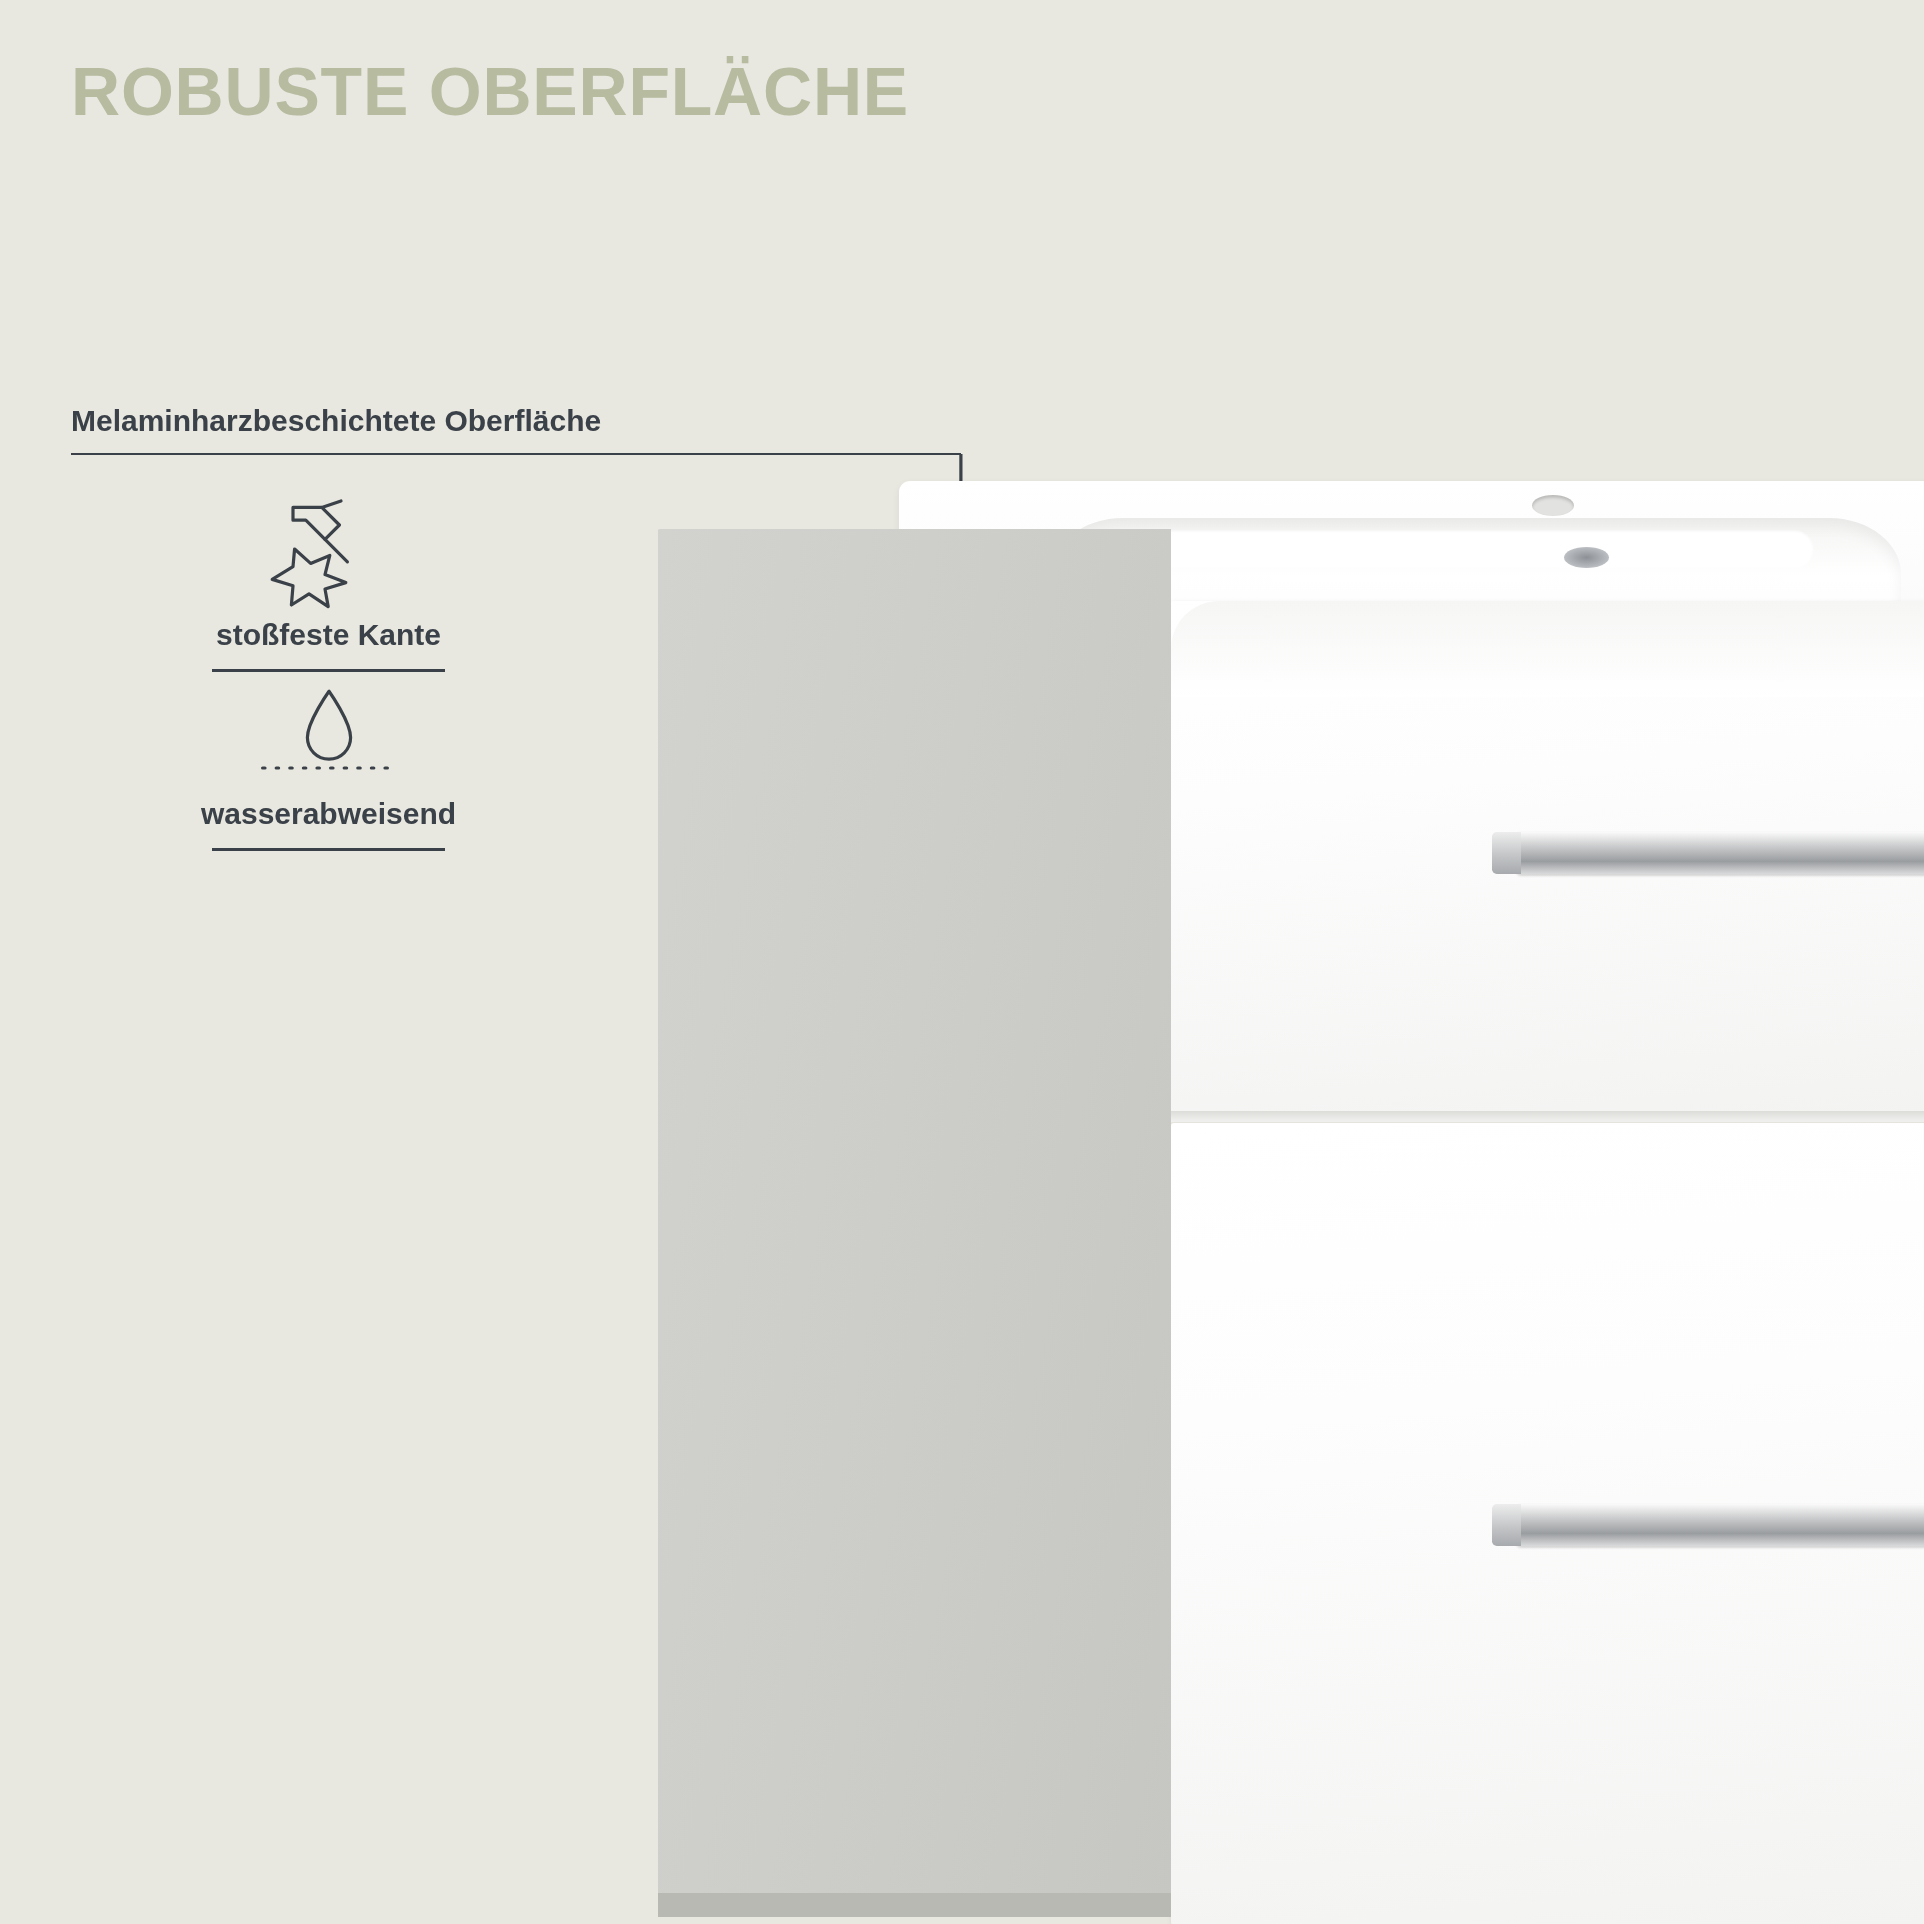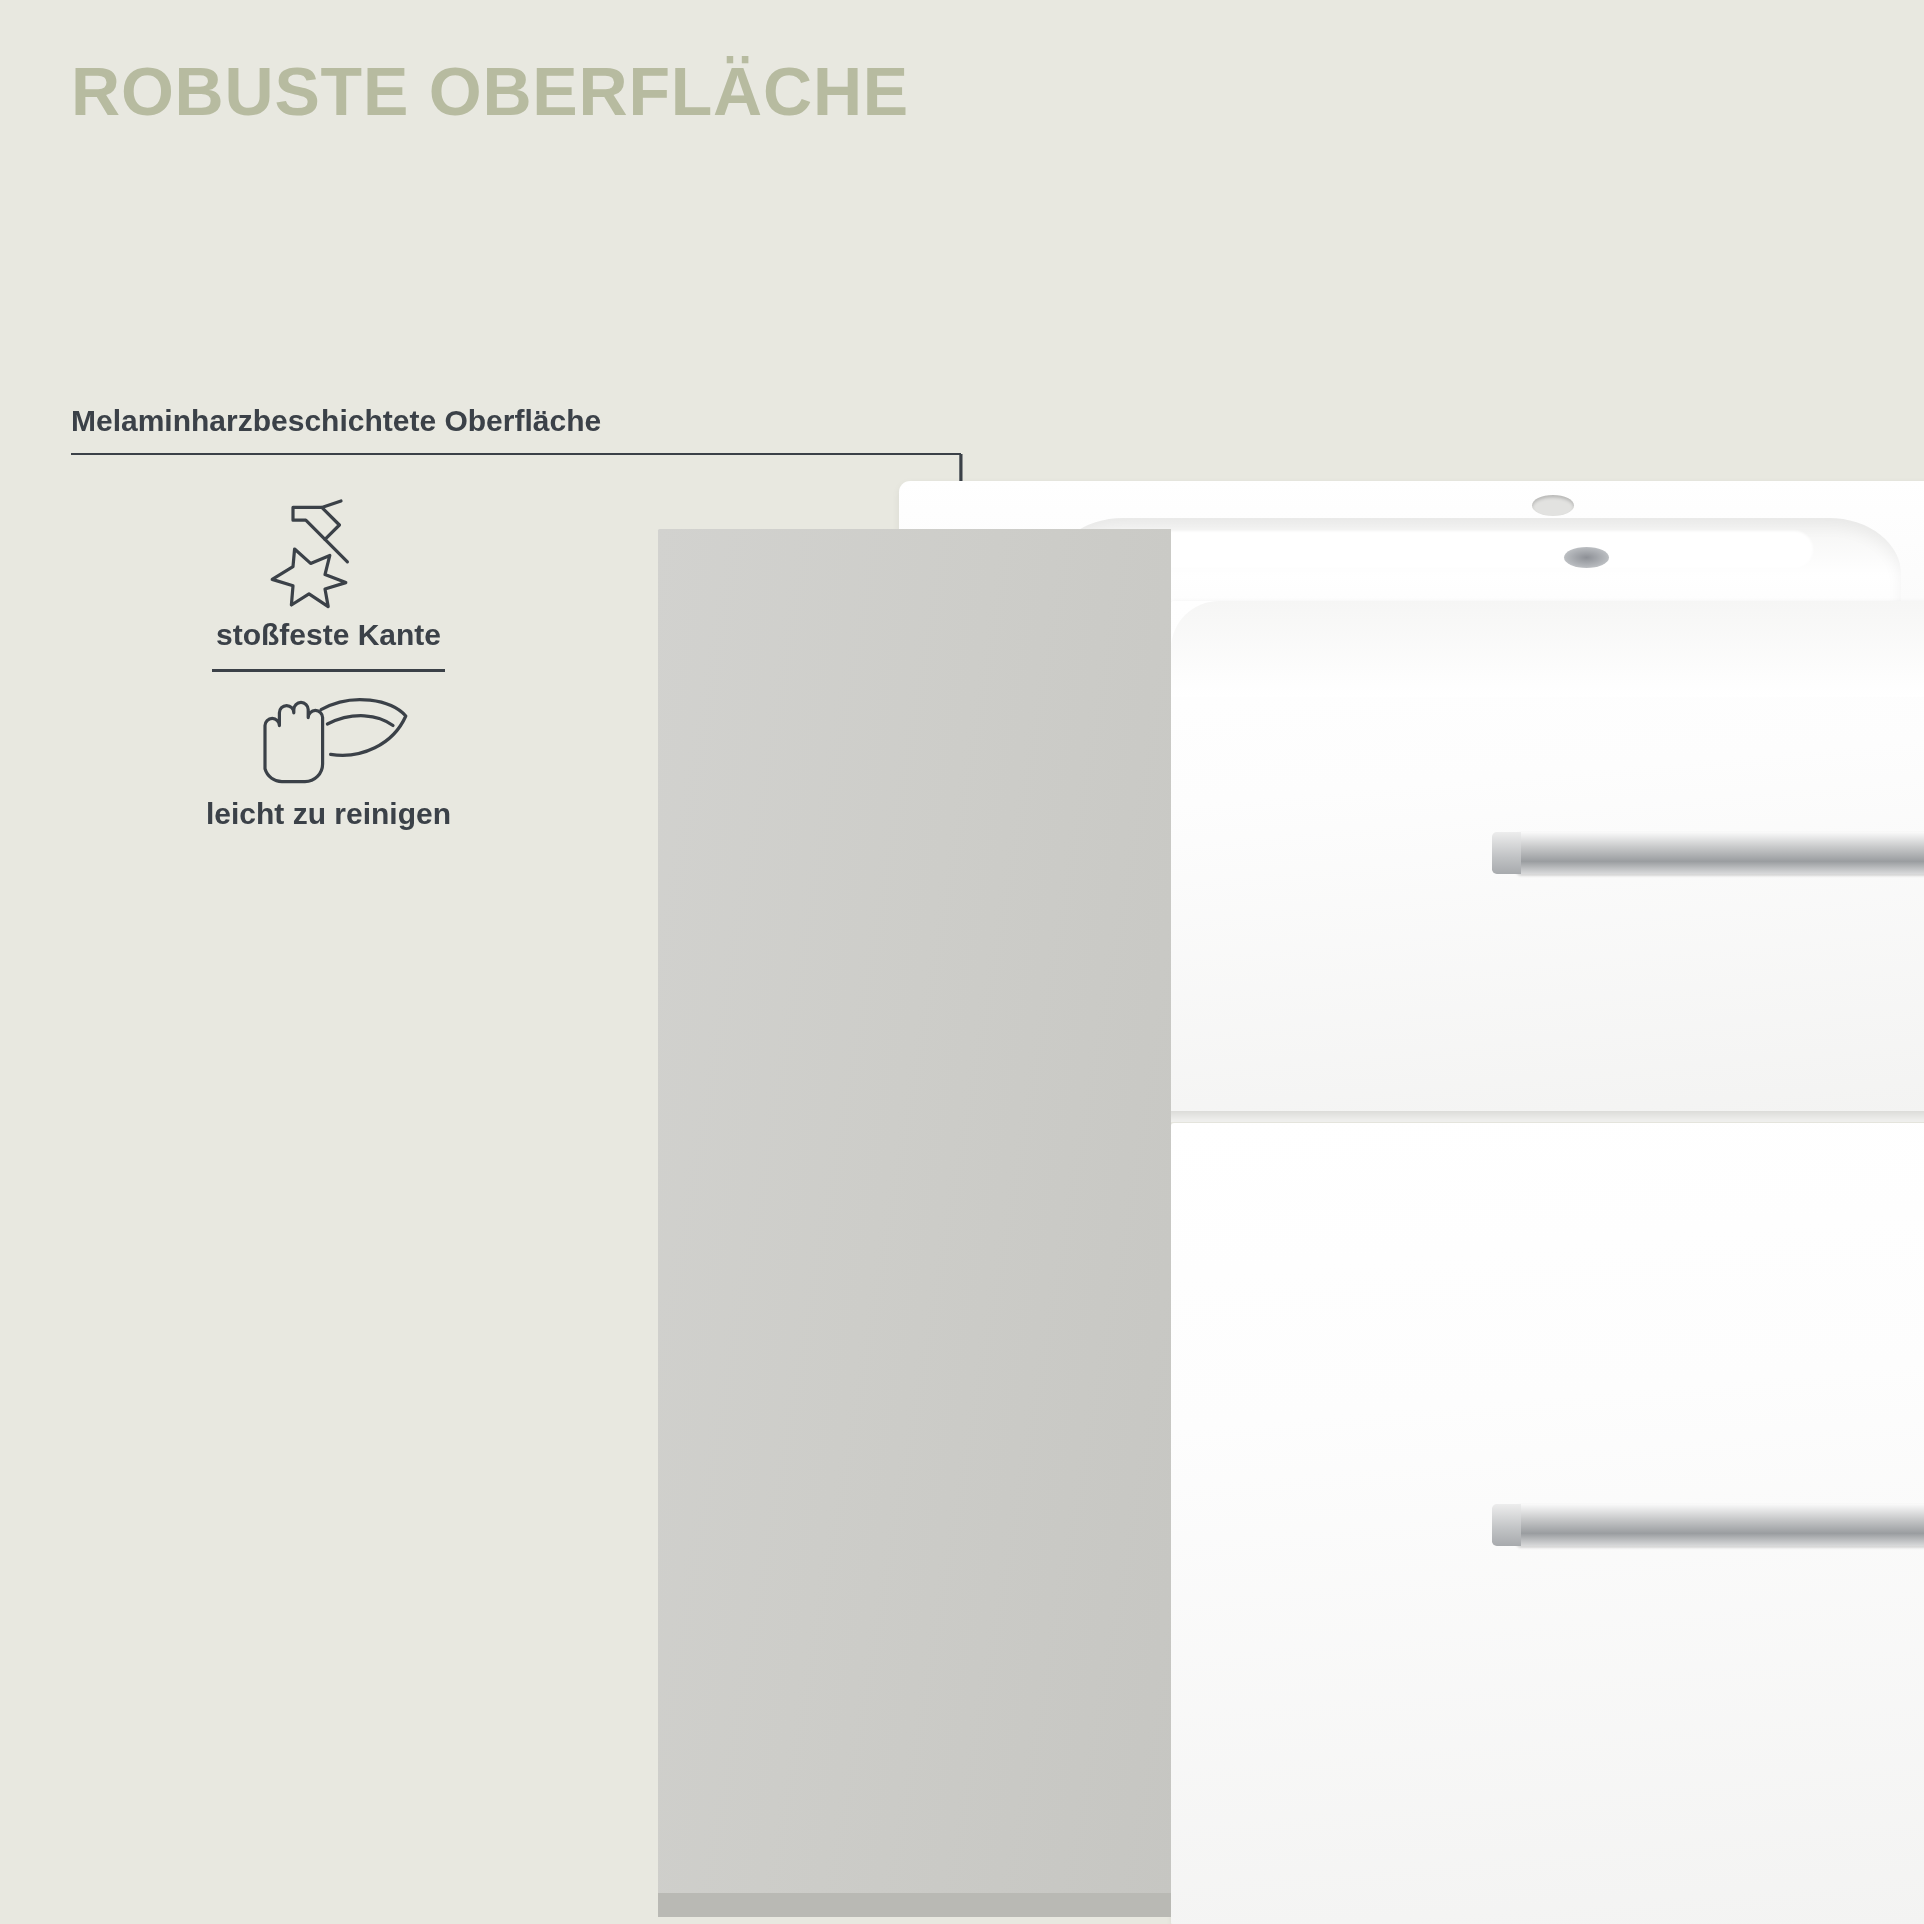--- a/index.html
+++ b/index.html
@@ -255,34 +255,33 @@
           <path d="M100 58 L128 86"></path>
           <path d="M96 18 L120 10"></path>
           <path d="M34 108 L60 92 L62 70 L82 88 L106 78 L100 102 L126 112 L100 120 L104 142 L80 126 L58 140 L60 116 Z"></path>
         </g>
       </svg>
     </div>
     <div class="caption">stoßfeste Kante</div>
     <div class="divider"></div>
   </div>
 
-
   <div class="feature">
     <div class="icon-wrap">
-      <svg width="176" height="112" viewBox="0 0 220 140" xmlns="http://www.w3.org/2000/svg">
+      <svg width="168" height="104" viewBox="0 0 210 130" xmlns="http://www.w3.org/2000/svg">
         <g fill="none" stroke="#3b4148" stroke-width="4" stroke-linecap="round" stroke-linejoin="round">
-          <path d="M30 116 L30 62 a9 9 0 0 1 18 0 L48 46 a9 9 0 0 1 18 0 L66 42 a9 9 0 0 1 18 0 L84 52 a9 9 0 0 1 18 0 L102 110 a22 22 0 0 1 -22 22 L52 132 a22 22 0 0 1 -22 -16 Z"></path>
-          <path d="M100 42 C140 20 188 30 206 50 C190 86 150 104 112 98"></path>
-          <path d="M108 60 C140 44 172 48 190 62"></path>
+          <path d="M105 14 C105 14 78 52 78 72 a27 27 0 0 0 54 0 C132 52 105 14 105 14 Z"></path>
+          <path d="M22 110 L188 110" stroke-dasharray="3 14"></path>
         </g>
       </svg>
     </div>
-    <div class="caption">leicht zu reinigen</div>
-    <div class="divider no-rule" style="background:transparent"></div>
+    <div class="caption">wasserabweisend</div>
+    <div class="divider"></div>
   </div>
+
 
 </div>
 
 <div id="product">
   <div class="basin"></div>
   <div class="basin-bowl"></div>
   <div class="basin-gloss"></div>
   <div class="tap-hole"></div>
   <div class="drain"></div>
   <div class="basin-front-lip"></div>

